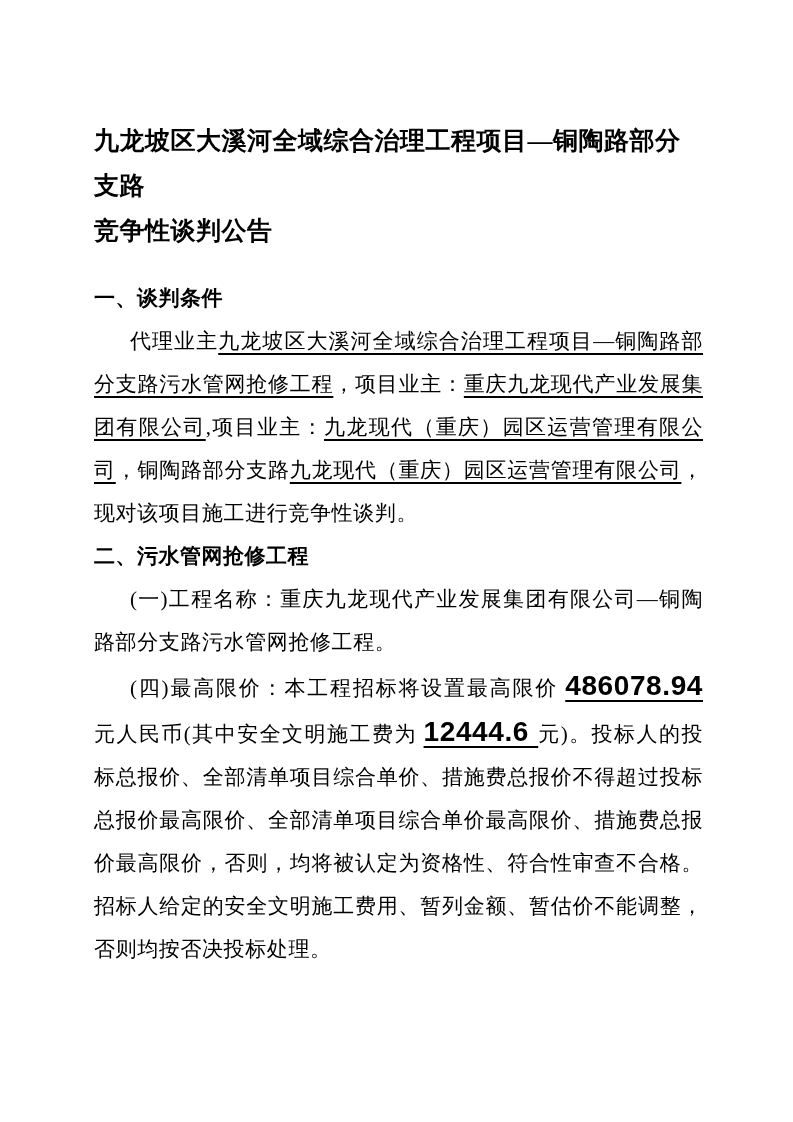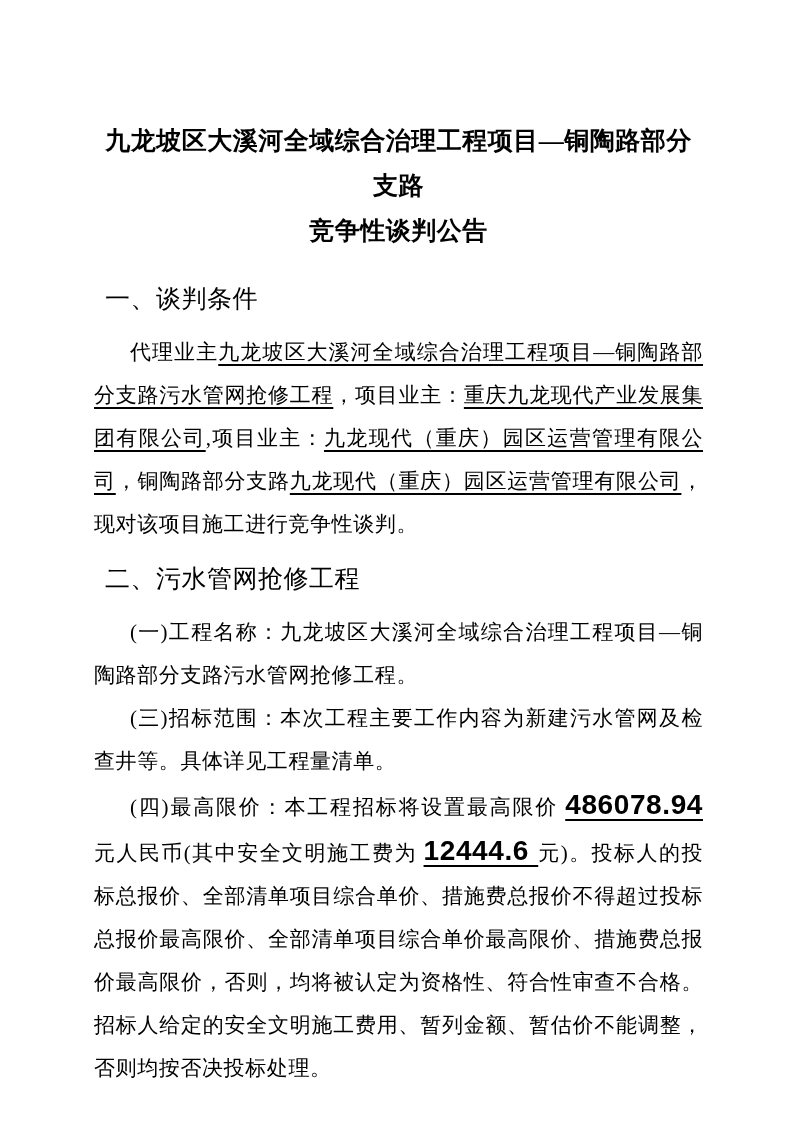--- a/index.html
+++ b/index.html
@@ -16,28 +16,28 @@
     padding: 118px 90px 0 94px;
     font-family: "Liberation Serif", "DejaVu Serif", serif;
     color: #000000;
     overflow: hidden;
   }
   .doc-title {
     margin: 0 0 24px 0;
     font-size: 25px;
     font-weight: bold;
     line-height: 45px;
-    text-align: center;
+    text-align: left;
     letter-spacing: 0.5px;
   }
   .doc-title .tline { display: block; }
   .sec-heading {
-    margin: 11px;
-    font-size: 25px;
-    font-weight: normal;
+    margin: 0;
+    font-size: 21px;
+    font-weight: bold;
     line-height: 43px;
     letter-spacing: 0.5px;
   }
   .para {
     margin: 0;
     font-size: 21px;
     line-height: 43px;
     text-align: justify;
     text-indent: 36px;
     letter-spacing: 0.6px;
@@ -62,20 +62,19 @@
     <span class="tline">九龙坡区大溪河全域综合治理工程项目—铜陶路部分支路</span>
     <span class="tline">竞争性谈判公告</span>
   </h1>
 
   <h2 class="sec-heading">一、谈判条件</h2>
 
   <p class="para"><span>代理业主</span><span class="u">九龙坡区大溪河全域综合治理工程项目—铜陶路部分支路污水管网抢修工程</span><span>，项目业主：</span><span class="u">重庆九龙现代产业发展集团有限公司</span><span>,项目业主：</span><span class="u">九龙现代（重庆）园区运营管理有限公司</span><span>，铜陶路部分支路</span><span class="u">九龙现代（重庆）园区运营管理有限公司</span><span>，现对该项目施工进行竞争性谈判。</span></p>
 
   <h2 class="sec-heading">二、污水管网抢修工程</h2>
 
-  <p class="para">(一)工程名称：九龙坡区大溪河全域综合治理工程项目—铜陶路部分支路污水管网抢修工程。</p>
+  <p class="para">(一)工程名称：重庆九龙现代产业发展集团有限公司—铜陶路部分支路污水管网抢修工程。</p>
 
 
-  <p class="para">(三)招标范围：本次工程主要工作内容为新建污水管网及检查井等。具体详见工程量清单。</p>
 
   <p class="para"><span>(四)最高限价：本工程招标将设置最高限价 </span><span class="u num">486078.94 </span><span>元人民币(其中安全文明施工费为 </span><span class="u num">12444.6 </span><span>元)。投标人的投标总报价、全部清单项目综合单价、措施费总报价不得超过投标总报价最高限价、全部清单项目综合单价最高限价、措施费总报价最高限价，否则，均将被认定为资格性、符合性审查不合格。招标人给定的安全文明施工费用、暂列金额、暂估价不能调整，否则均按否决投标处理。</span></p>
 
 </div>
 
 </body></html>

